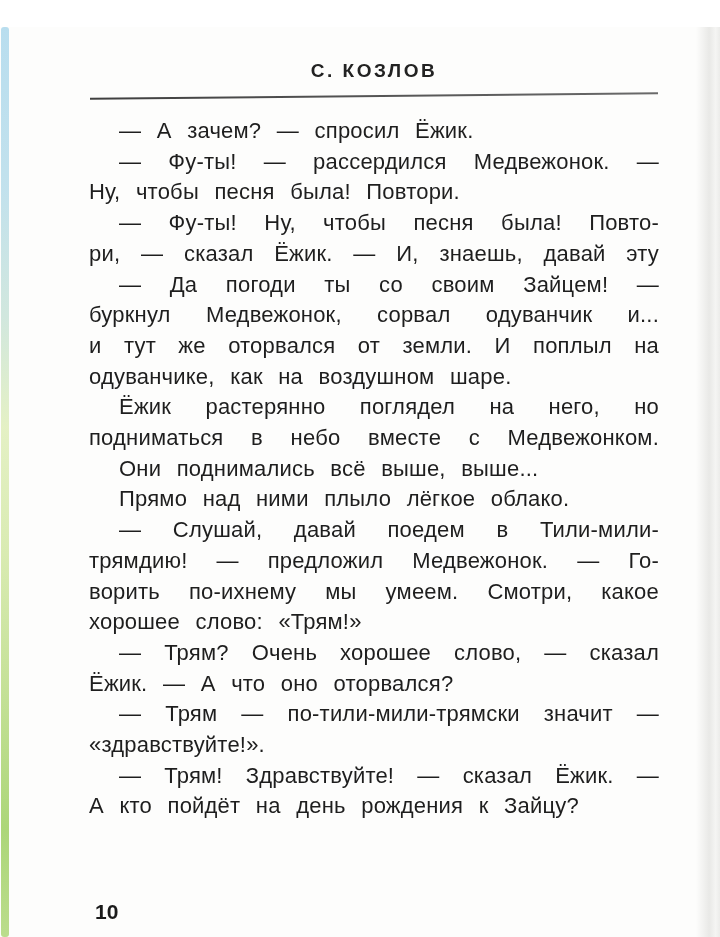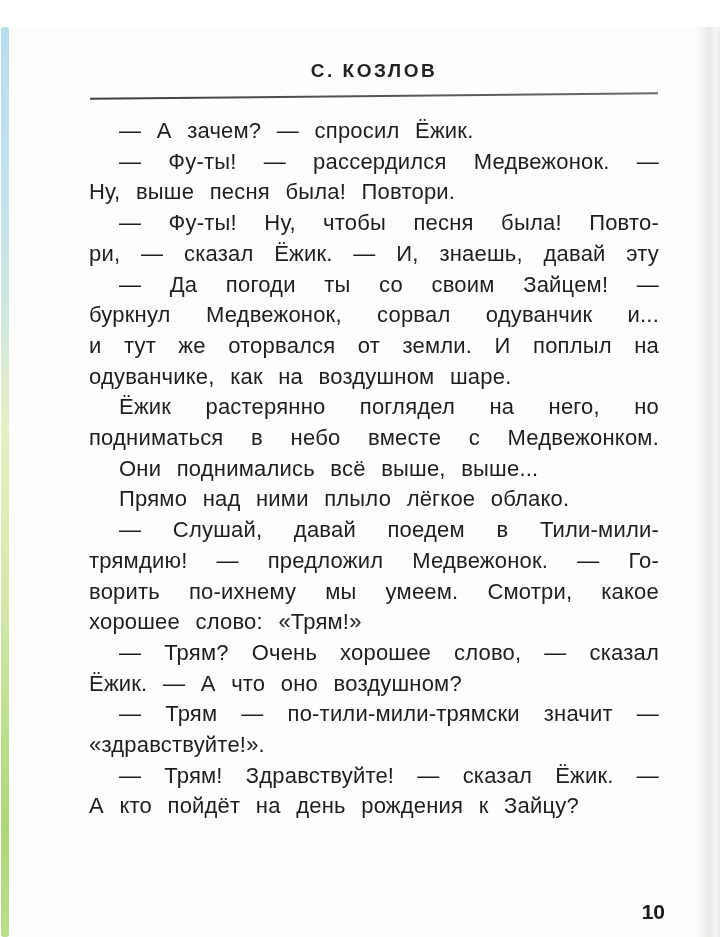--- a/index.html
+++ b/index.html
@@ -59,56 +59,56 @@
     font-size: 22px;
     line-height: 30.7px;
     letter-spacing: 0.2px;
   }
   .line { text-align: left; }
   .line.indent { padding-left: 30px; }
   .line.just { text-align: justify; text-align-last: justify; }
   .line:not(.just) { word-spacing: 0.42em; }
   .page-num {
     position: absolute; top: 873px; left: 95px; width: 570px;
-    text-align: right;
+    text-align: left;
     font-size: 21px; font-weight: bold;
     color: #1a1a1a;
   }
 </style>
 </head>
 <body style="--text: #1e1e1e; --rule: #6a6a6a; --edge_blue: #b5dcee; --edge_green: #a8d472;">
 
 <div class="page">
   <div class="edge-strip"></div>
   <div class="edge-shadow"></div>
 
   <div class="running-head">С. КОЗЛОВ</div>
 
   <div class="head-rule"></div>
 
   <div class="story">
       <div class="line indent">— А зачем? — спросил Ёжик.</div>
       <div class="line indent just">— Фу-ты! — рассердился Медвежонок. —</div>
-      <div class="line">Ну, выше песня была! Повтори.</div>
+      <div class="line">Ну, чтобы песня была! Повтори.</div>
       <div class="line indent just">— Фу-ты! Ну, чтобы песня была! Повто-</div>
       <div class="line just">ри, — сказал Ёжик. — И, знаешь, давай эту</div>
       <div class="line indent just">— Да погоди ты со своим Зайцем! —</div>
       <div class="line just">буркнул Медвежонок, сорвал одуванчик и...</div>
       <div class="line just">и тут же оторвался от земли. И поплыл на</div>
       <div class="line">одуванчике, как на воздушном шаре.</div>
       <div class="line indent just">Ёжик растерянно поглядел на него, но</div>
       <div class="line just">подниматься в небо вместе с Медвежонком.</div>
       <div class="line indent">Они поднимались всё выше, выше...</div>
       <div class="line indent">Прямо над ними плыло лёгкое облако.</div>
       <div class="line indent just">— Слушай, давай поедем в Тили-мили-</div>
       <div class="line just">трямдию! — предложил Медвежонок. — Го-</div>
       <div class="line just">ворить по-ихнему мы умеем. Смотри, какое</div>
       <div class="line">хорошее слово: «Трям!»</div>
       <div class="line indent just">— Трям? Очень хорошее слово, — сказал</div>
-      <div class="line">Ёжик. — А что оно воздушном?</div>
+      <div class="line">Ёжик. — А что оно оторвался?</div>
       <div class="line indent just">— Трям — по-тили-мили-трямски значит —</div>
       <div class="line">«здравствуйте!».</div>
       <div class="line indent just">— Трям! Здравствуйте! — сказал Ёжик. —</div>
       <div class="line">А кто пойдёт на день рождения к Зайцу?</div>
     </div>
 
   <div class="page-num">10</div>
 </div>
 
 </body></html>

